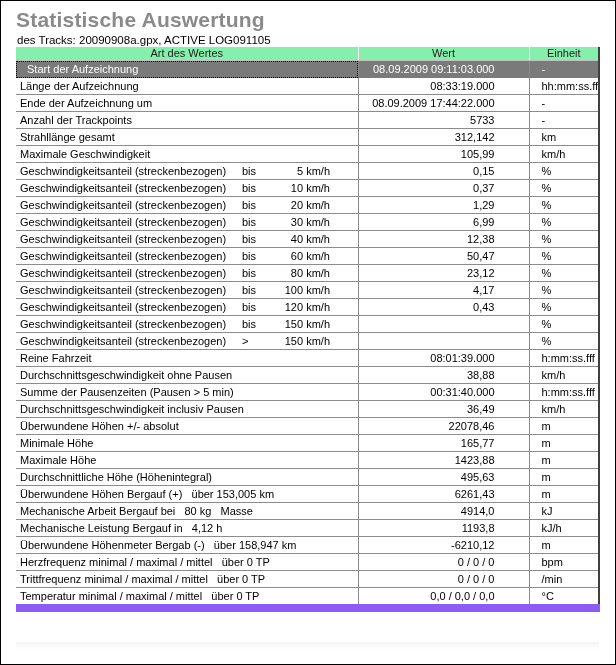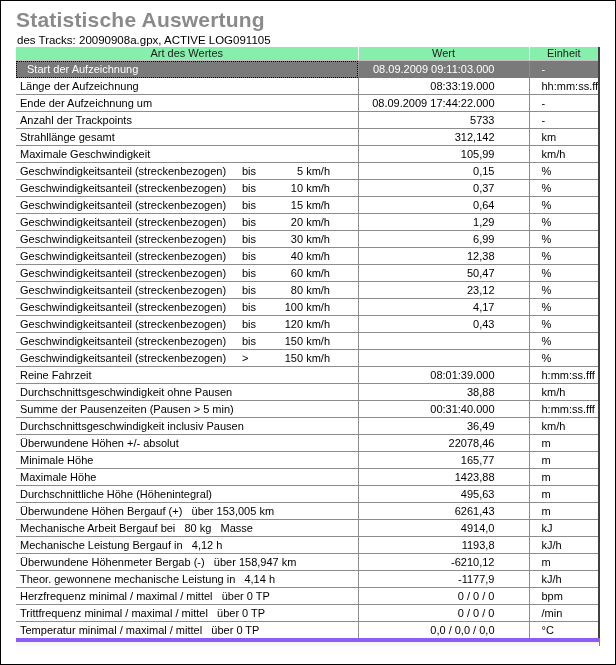--- a/index.html
+++ b/index.html
@@ -112,25 +112,20 @@
           <td class="label"><span class="lbl-speed-main">Geschwindigkeitsanteil  (streckenbezogen)</span><span class="lbl-speed-op">bis</span><span class="lbl-speed-val">5 km/h</span></td>
           <td class="val">0,15</td>
           <td class="unit">%</td>
         </tr>
         <tr>
           <td class="label"><span class="lbl-speed-main">Geschwindigkeitsanteil  (streckenbezogen)</span><span class="lbl-speed-op">bis</span><span class="lbl-speed-val">10 km/h</span></td>
           <td class="val">0,37</td>
           <td class="unit">%</td>
         </tr>
         <tr>
-          <td class="label"><span class="lbl-speed-main">Geschwindigkeitsanteil  (streckenbezogen)</span><span class="lbl-speed-op">bis</span><span class="lbl-speed-val">15 km/h</span></td>
-          <td class="val">0,64</td>
-          <td class="unit">%</td>
-        </tr>
-        <tr>
           <td class="label"><span class="lbl-speed-main">Geschwindigkeitsanteil  (streckenbezogen)</span><span class="lbl-speed-op">bis</span><span class="lbl-speed-val">20 km/h</span></td>
           <td class="val">1,29</td>
           <td class="unit">%</td>
         </tr>
         <tr>
           <td class="label"><span class="lbl-speed-main">Geschwindigkeitsanteil  (streckenbezogen)</span><span class="lbl-speed-op">bis</span><span class="lbl-speed-val">30 km/h</span></td>
           <td class="val">6,99</td>
           <td class="unit">%</td>
         </tr>
         <tr>
@@ -220,25 +215,20 @@
         </tr>
         <tr>
           <td class="label"><span class="lbl-main" style="white-space: pre;">Mechanische Leistung Bergauf in   4,12 h</span></td>
           <td class="val">1193,8</td>
           <td class="unit">kJ/h</td>
         </tr>
         <tr>
           <td class="label"><span class="lbl-main" style="white-space: pre;">Überwundene Höhenmeter Bergab (-)   über 158,947 km</span></td>
           <td class="val">-6210,12</td>
           <td class="unit">m</td>
-        </tr>
-        <tr>
-          <td class="label"><span class="lbl-main" style="white-space: pre;">Theor. gewonnene mechanische Leistung in   4,14 h</span></td>
-          <td class="val">-1177,9</td>
-          <td class="unit">kJ/h</td>
         </tr>
         <tr>
           <td class="label"><span class="lbl-main" style="white-space: pre;">Herzfrequenz minimal / maximal / mittel   über 0 TP</span></td>
           <td class="val">0 / 0 / 0</td>
           <td class="unit">bpm</td>
         </tr>
         <tr>
           <td class="label"><span class="lbl-main" style="white-space: pre;">Trittfrequenz minimal / maximal / mittel   über 0 TP</span></td>
           <td class="val">0 / 0 / 0</td>
           <td class="unit">/min</td>

